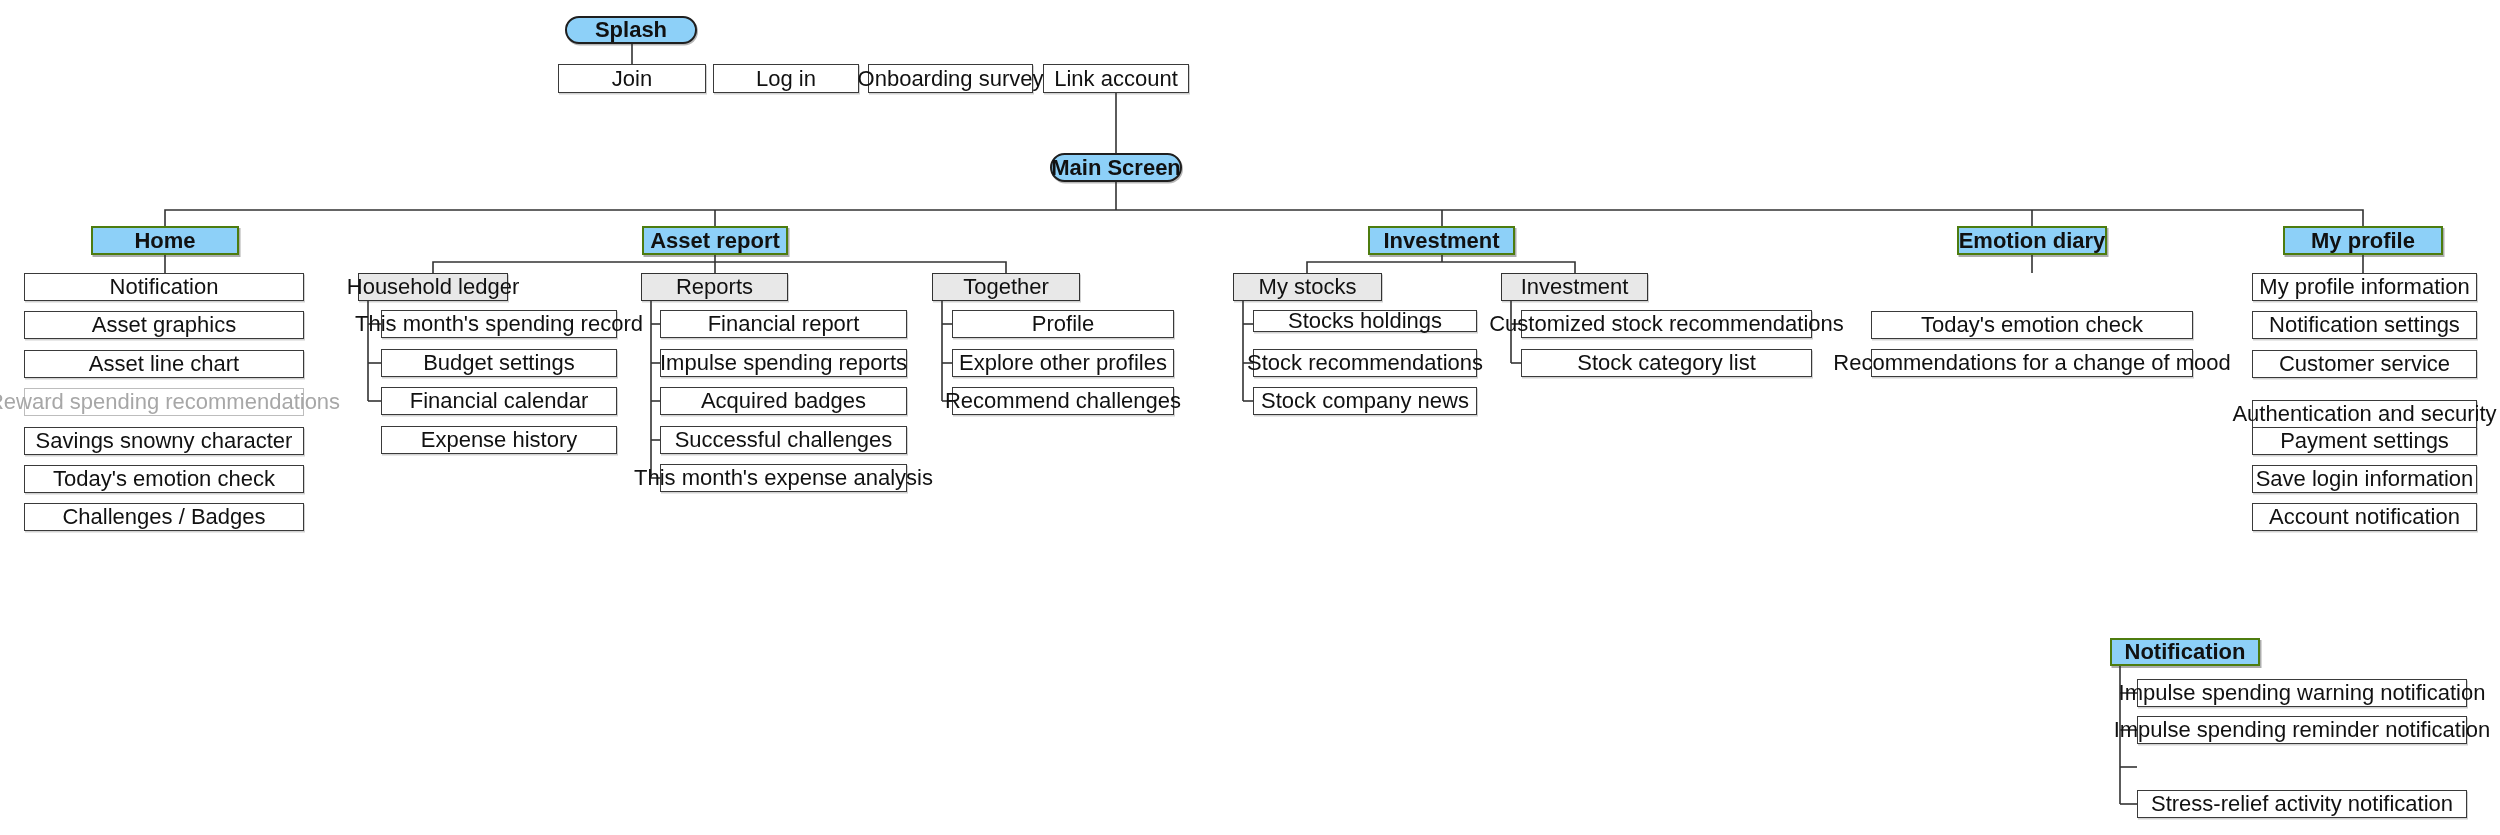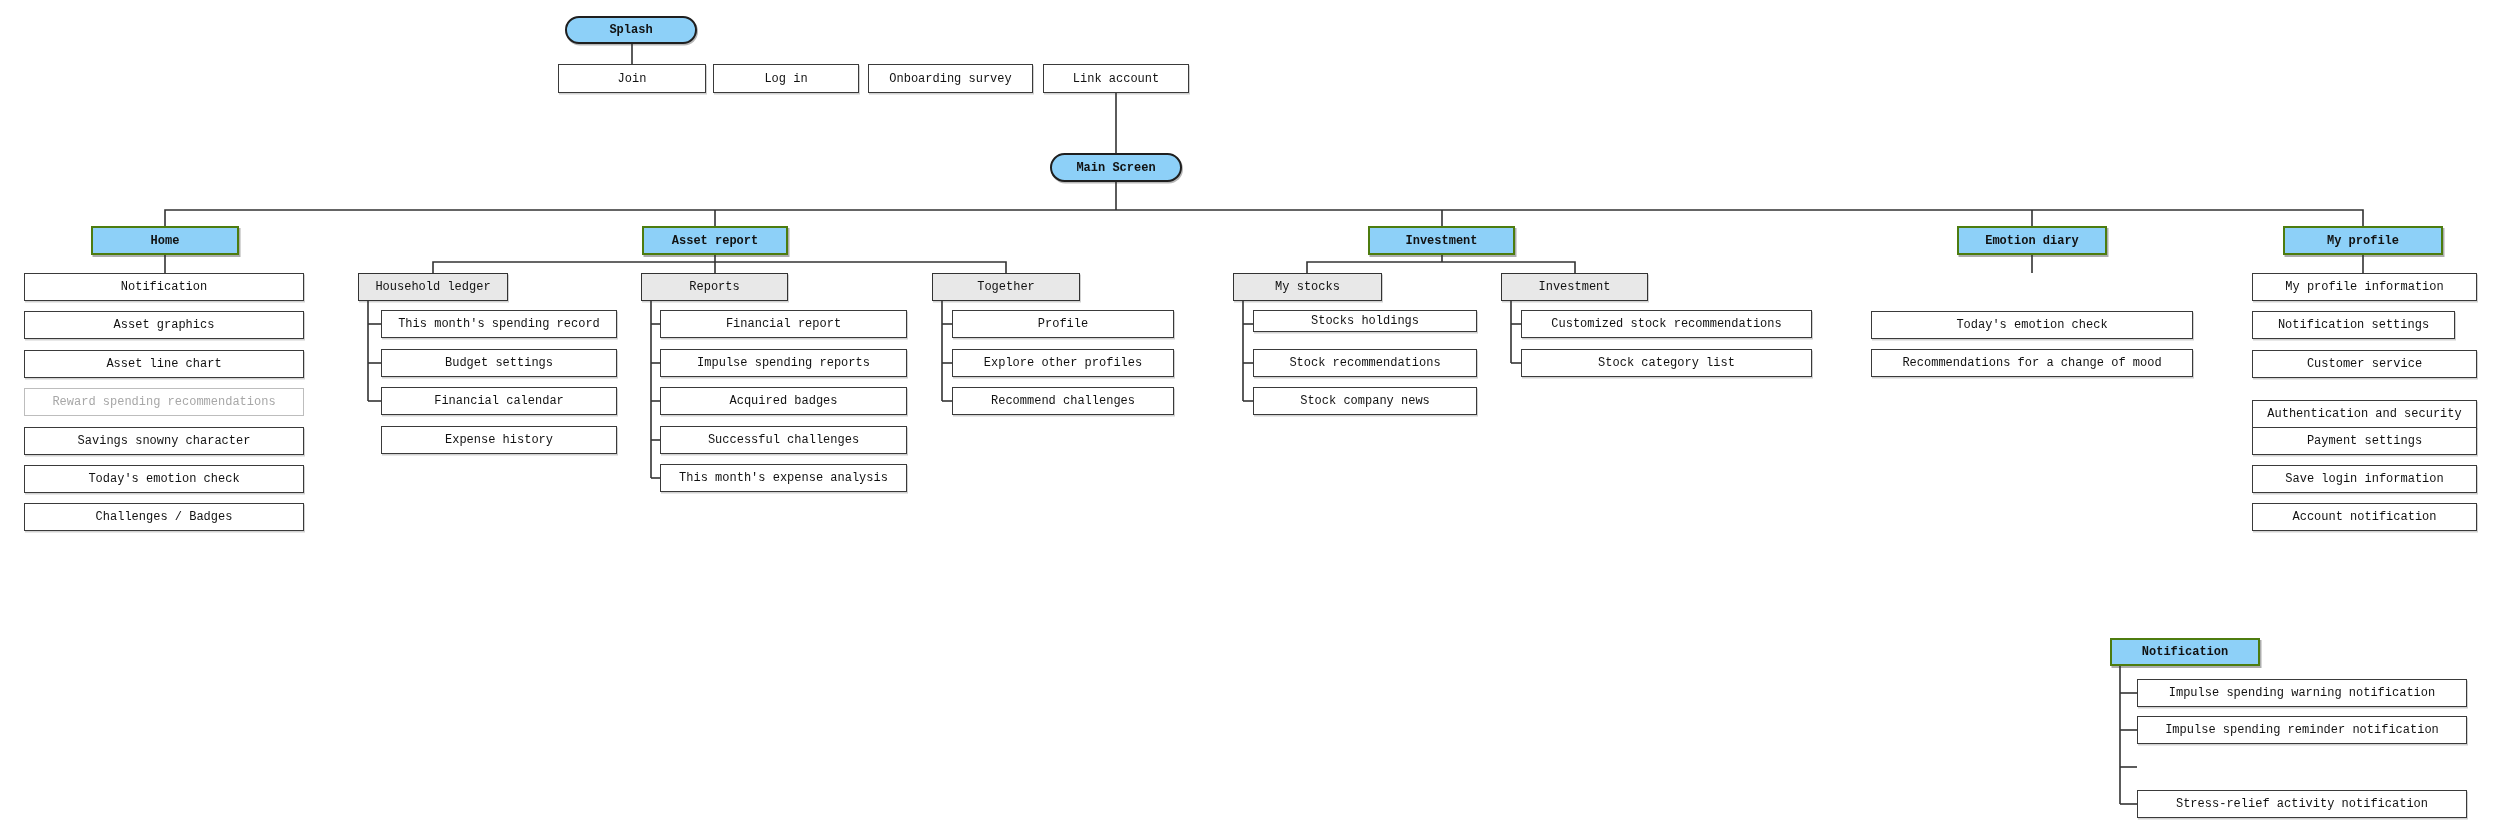--- a/index.html
+++ b/index.html
@@ -3,22 +3,22 @@
 <meta charset="utf-8">
 <style>
   html,body{margin:0;padding:0;background:#ffffff;}
   .canvas{
     position:relative;width:2500px;height:835px;background:#ffffff;overflow:hidden;
     font-family:"Liberation Sans","DejaVu Sans",sans-serif;
   }
   .wires{position:absolute;left:0;top:0;width:2500px;height:835px;}
   .box{
     position:absolute;box-sizing:border-box;display:flex;align-items:center;justify-content:center;
-    background:#ffffff;border:1.5px solid #3a3a3a;color:#111;font-size:12px;line-height:1;
-    box-shadow:1px 1.5px 0 rgba(70,70,70,0.25);white-space:nowrap;font-family:Liberation Mono, monospace;
+    background:#ffffff;border:1.5px solid #3a3a3a;color:#111;font-size:22px;line-height:1;
+    box-shadow:1px 1.5px 0 rgba(70,70,70,0.25);white-space:nowrap;
   }
   .hdr{
     background:var(--node-blue,#8DD0F8);border:2px solid #4d7c0f;font-weight:bold;
     box-shadow:1.5px 2px 0 rgba(50,50,50,0.4);
   }
   .grp{background:var(--group-gray,#E8E8E8);border:1.5px solid #333;}
   .pill{
     border-radius:15px;background:var(--node-blue,#8DD0F8);border:2px solid #1f1f1f;font-weight:bold;
     box-shadow:1px 1.5px 0 rgba(50,50,50,0.35);
   }
@@ -119,21 +119,21 @@
   <div class="box" style="left:1253px;top:387px;width:224px;height:28px">Stock company news</div>
 
   <div class="box grp" style="left:1501px;top:273px;width:147px;height:28px">Investment</div>
   <div class="box" style="left:1521px;top:310px;width:291px;height:28px">Customized stock recommendations</div>
   <div class="box" style="left:1521px;top:349px;width:291px;height:28px">Stock category list</div>
 
   <div class="box" style="left:1871px;top:311px;width:322px;height:28px">Today's emotion check</div>
   <div class="box" style="left:1871px;top:349px;width:322px;height:28px">Recommendations for a change of mood</div>
 
   <div class="box" style="left:2252px;top:273px;width:225px;height:28px">My profile information</div>
-  <div class="box" style="left:2252px;top:311px;width:203px;height:28px">Notification settings</div>
+  <div class="box" style="left:2252px;top:311px;width:225px;height:28px">Notification settings</div>
   <div class="box" style="left:2252px;top:350px;width:225px;height:28px">Customer service</div>
   <div class="box" style="left:2252px;top:400px;width:225px;height:28px">Authentication and security</div>
   <div class="box" style="left:2252px;top:427px;width:225px;height:28px">Payment settings</div>
   <div class="box" style="left:2252px;top:465px;width:225px;height:28px">Save login information</div>
   <div class="box" style="left:2252px;top:503px;width:225px;height:28px">Account notification</div>
 
   <div class="box hdr" style="left:2110px;top:638px;width:150px;height:28px">Notification</div>
   <div class="box" style="left:2137px;top:679px;width:330px;height:28px">Impulse spending warning notification</div>
   <div class="box" style="left:2137px;top:716px;width:330px;height:28px">Impulse spending reminder notification</div>
   <div class="box" style="left:2137px;top:790px;width:330px;height:28px">Stress-relief activity notification</div>

